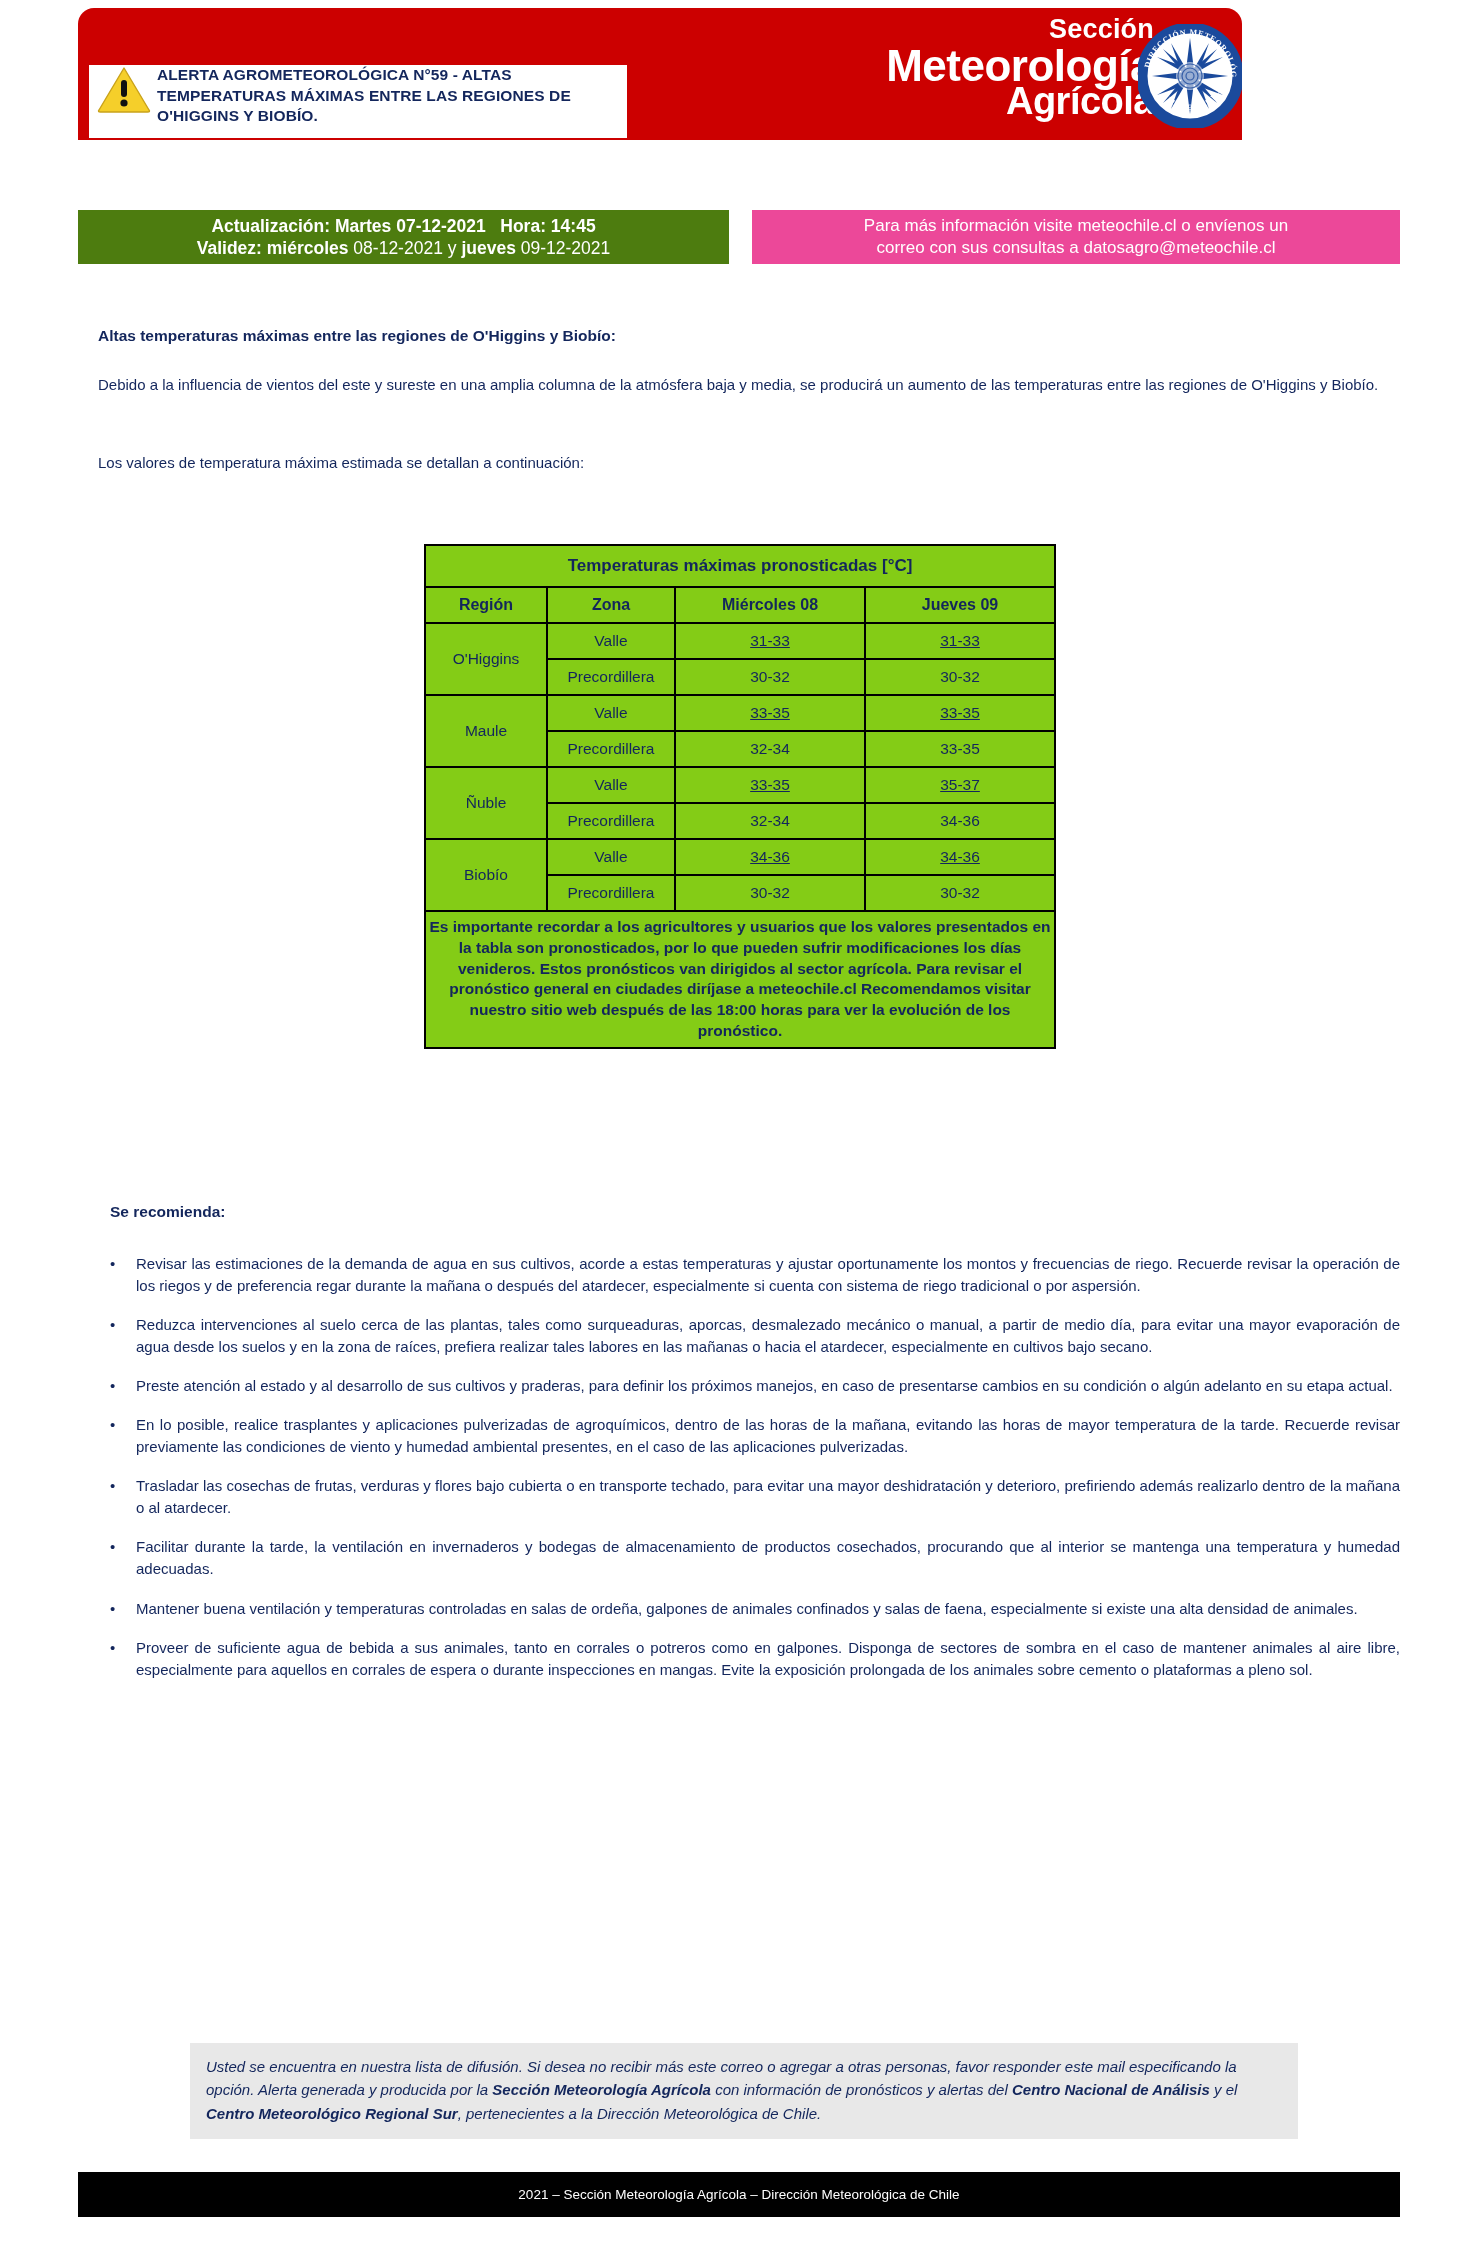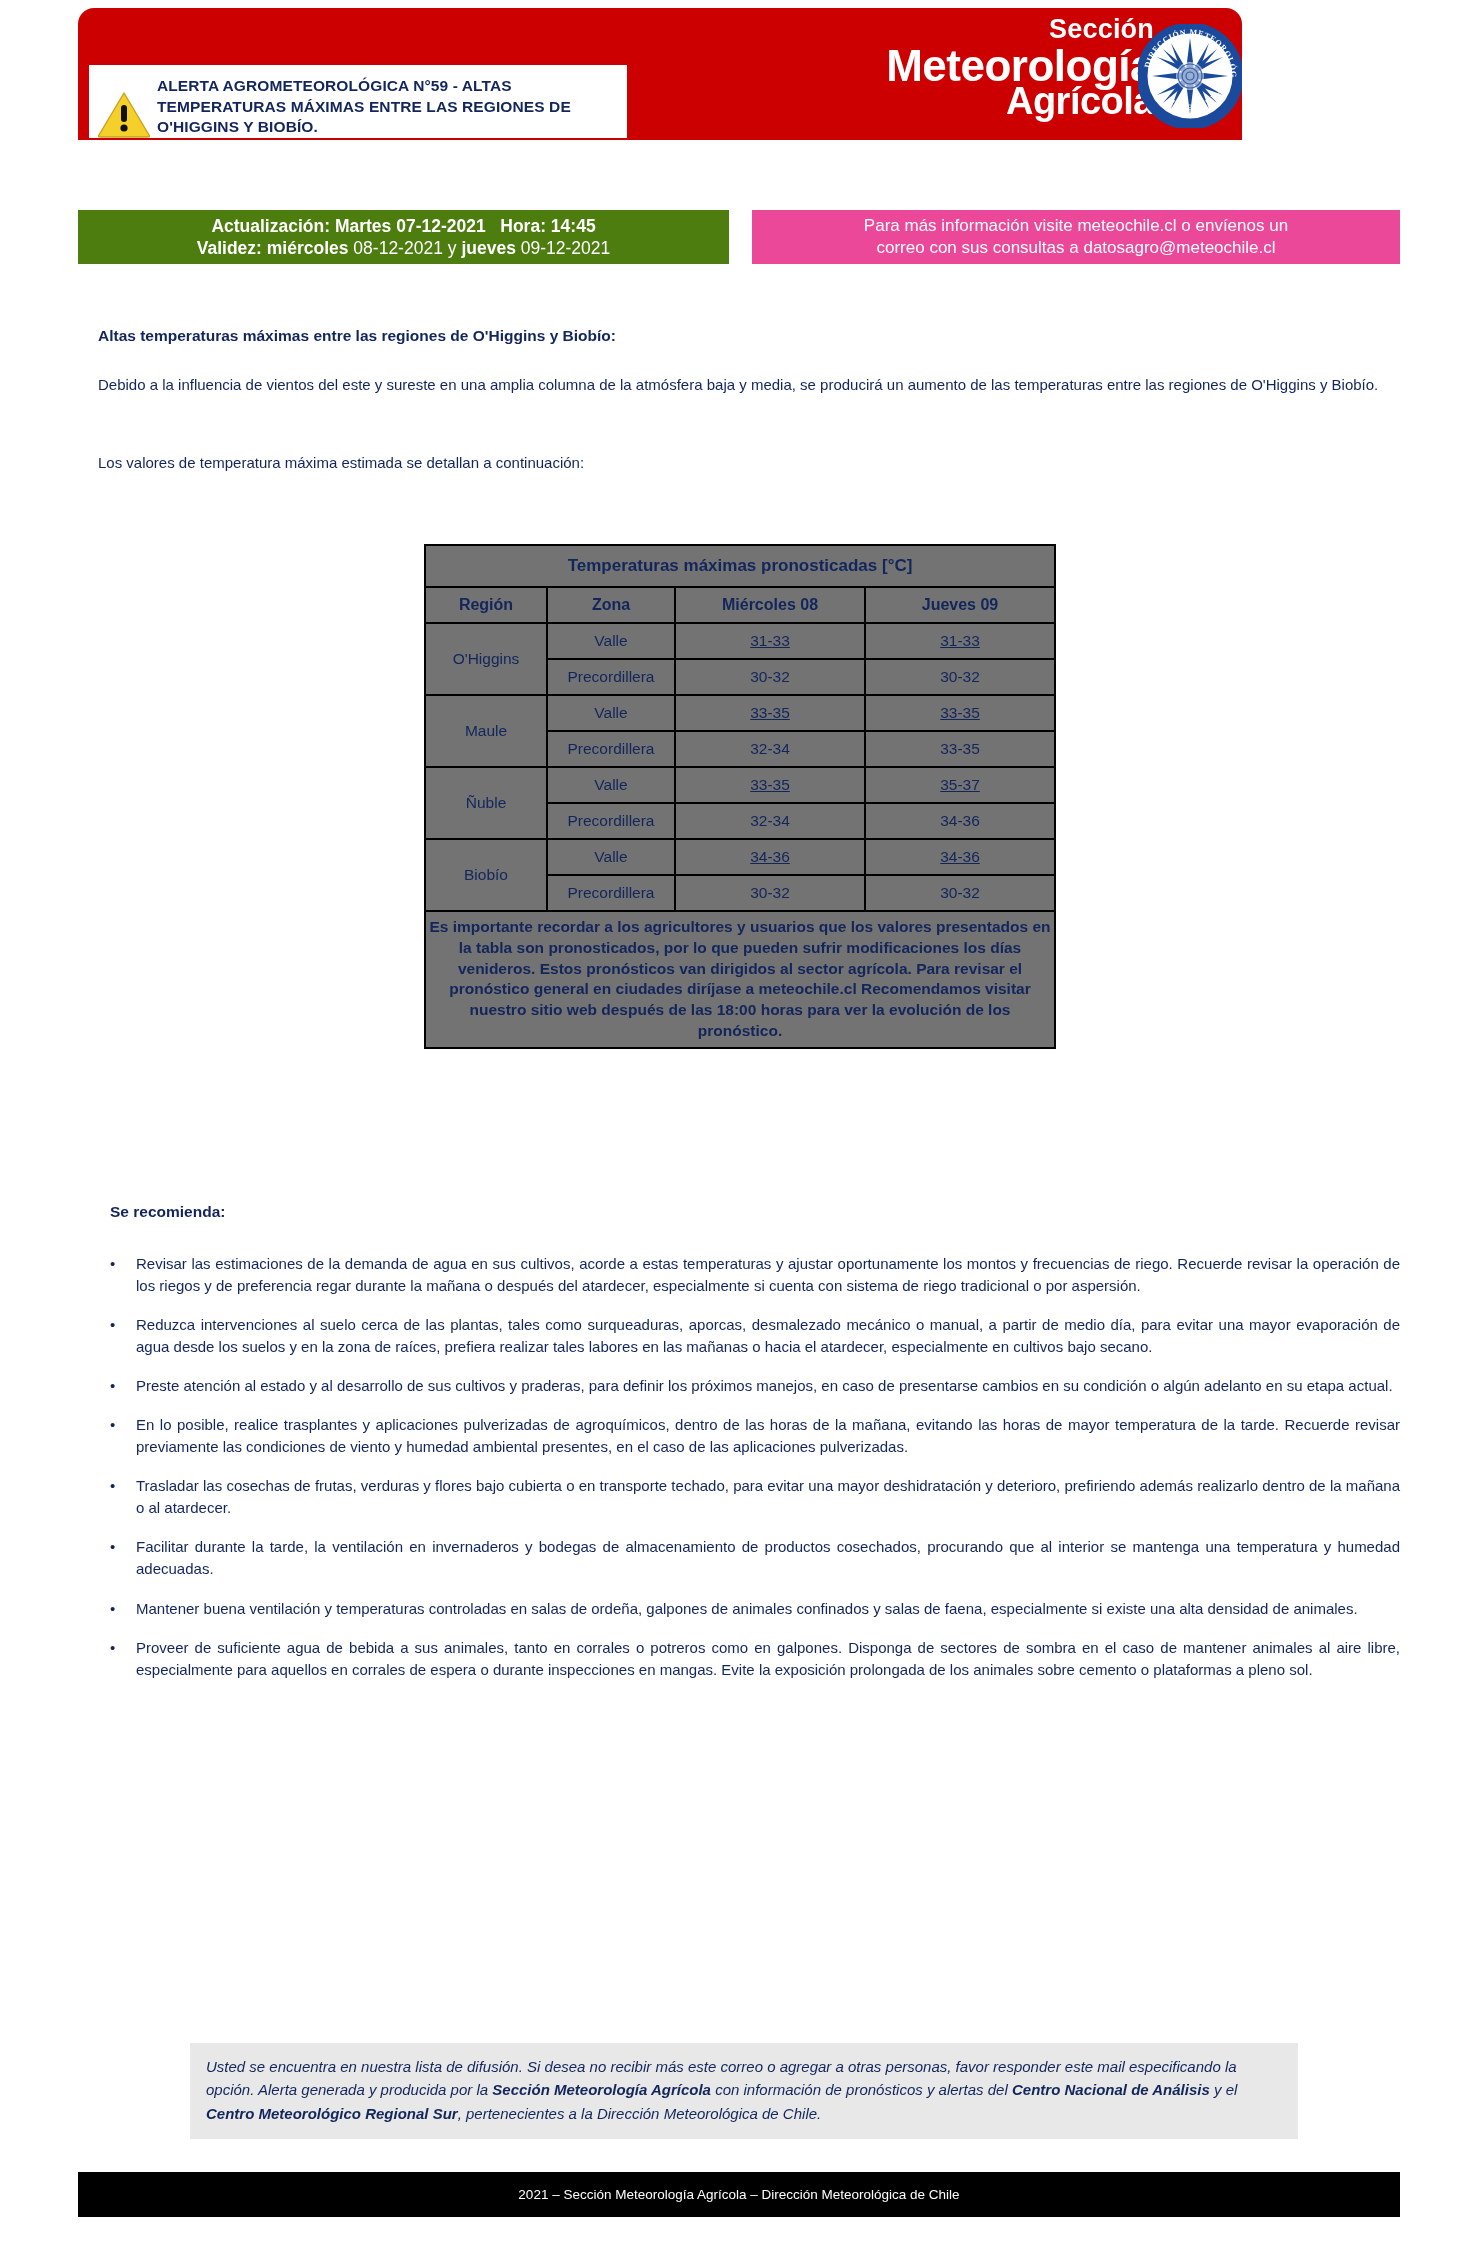--- a/index.html
+++ b/index.html
@@ -59,21 +59,21 @@
 
   
   .alert-box {
     position: absolute;
     left: 86px; top: 62px;
     width: 544px; height: 76px;
     background: #ffffff;
     border: 3px solid #cc0000;
     border-bottom: none;
     display: flex;
-    align-items: flex-end;
+    align-items: flex-start;
     padding-left: 8px;
   }
   .warn-icon { width: 54px; height: 48px; flex: 0 0 54px; margin-right: 6px; }
   .alert-text {
     font-size: 15.5px;
     font-weight: bold;
     line-height: 1.33;
     letter-spacing: 0.1px;
     color: #13265c;
   }
@@ -140,21 +140,21 @@
     border-collapse: collapse;
     width: 630px;
     table-layout: fixed;
   }
   table.temp td, table.temp th {
     border: 2px solid #000000;
     text-align: center;
     vertical-align: middle;
     font-size: 15.5px;
     color: #13265c;
-    background: #737373;
+    background: #84cc16;
     padding: 5px 2px;
   }
   table.temp th.caption {
     font-size: 17px;
     font-weight: bold;
     height: 42px;
   }
   table.temp th.colhead {
     font-size: 16px;
     font-weight: bold;

